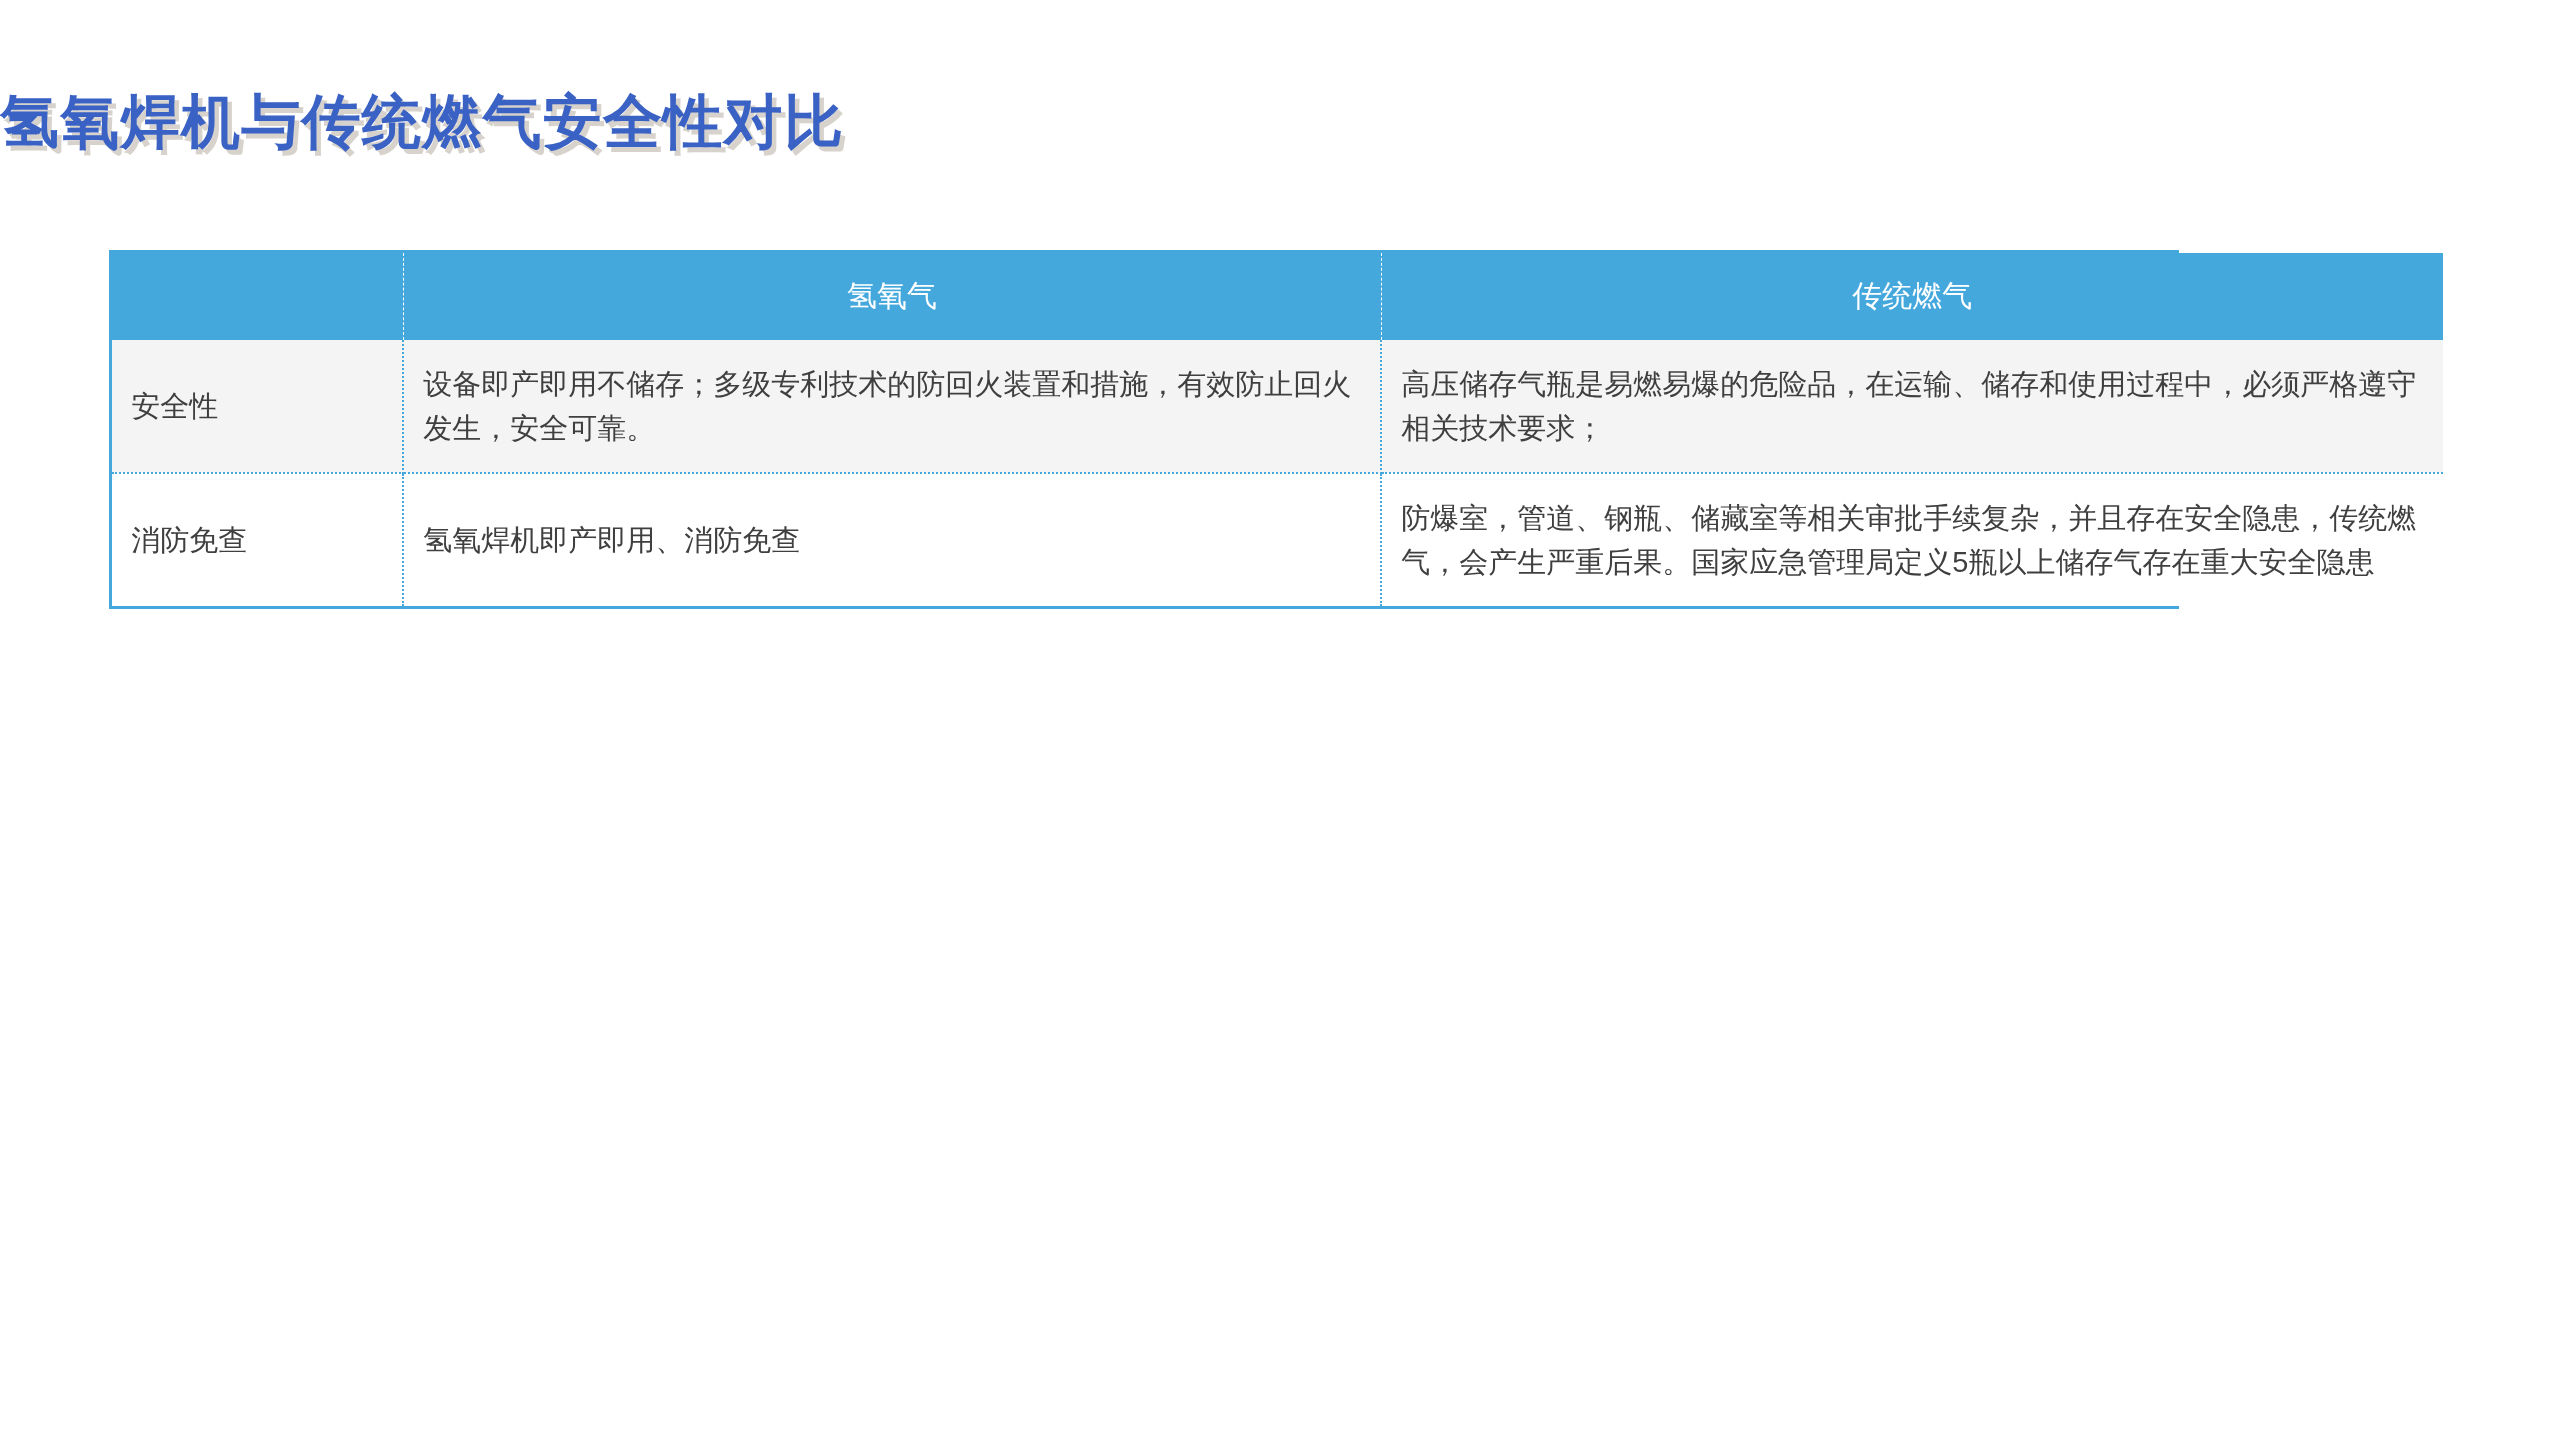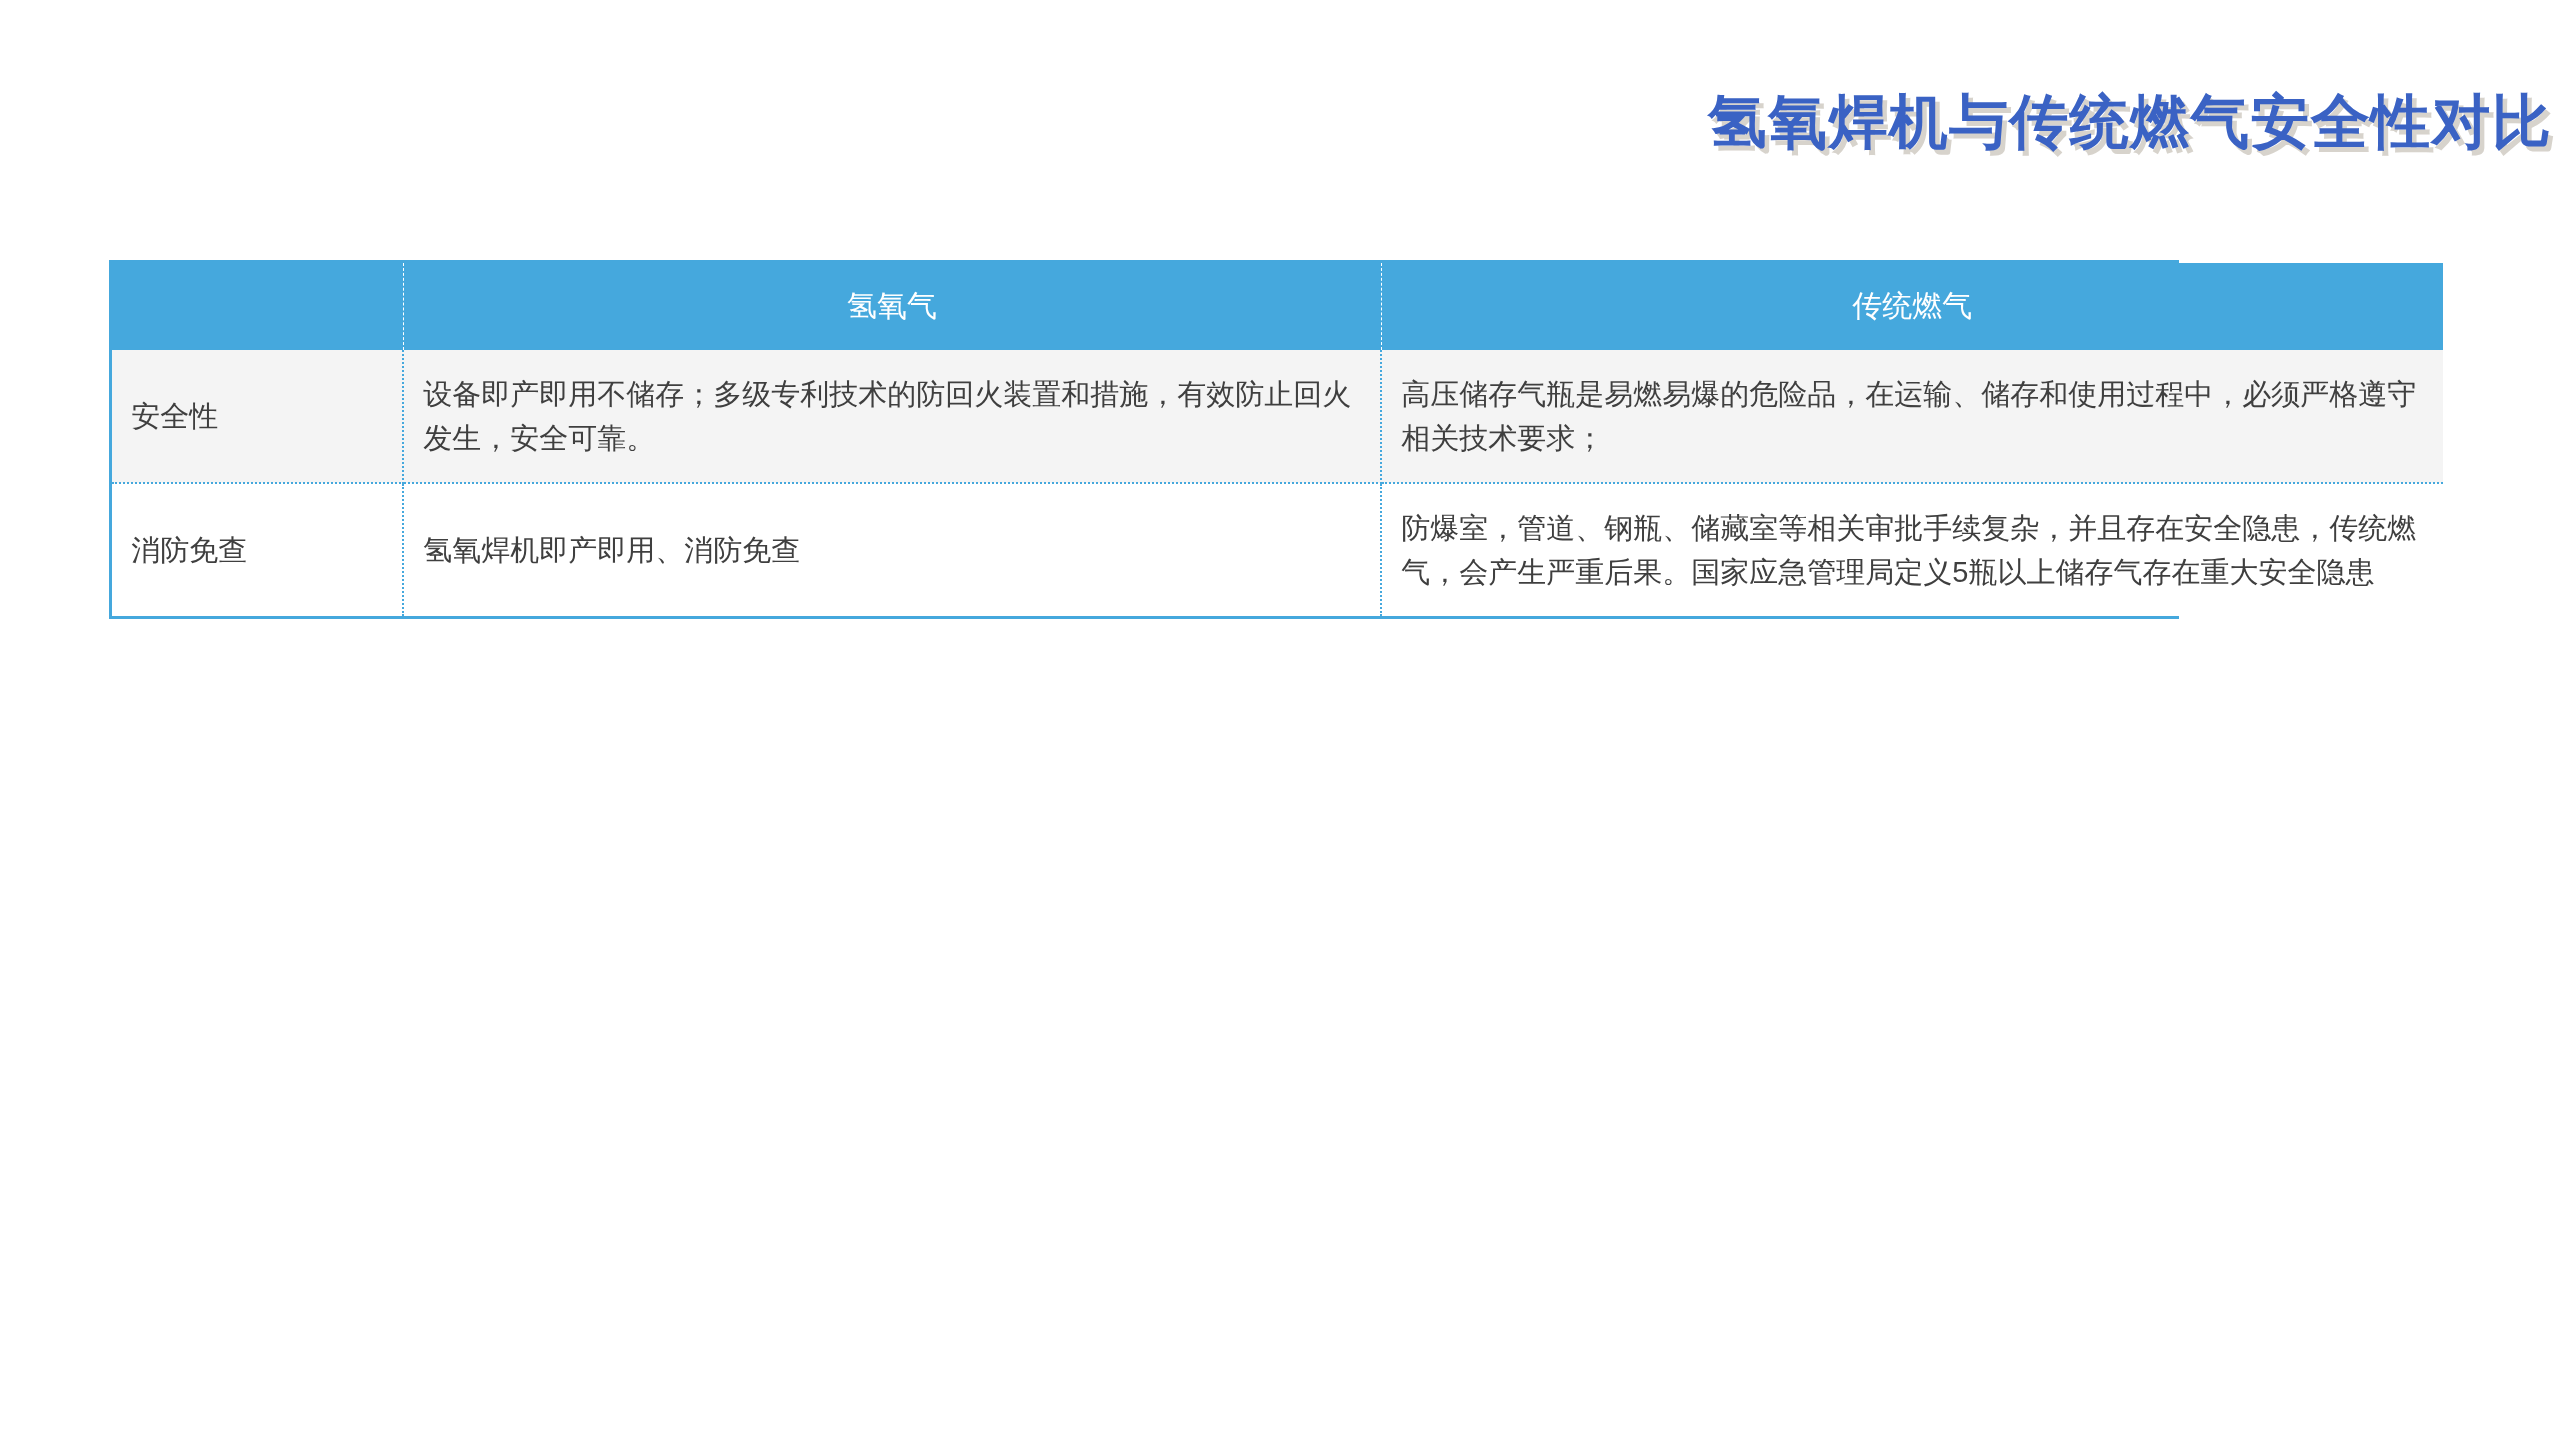--- a/index.html
+++ b/index.html
@@ -20,42 +20,41 @@
     inset: 0;
     background: #ffffff;
   }
 
   
   .title-wrap {
     position: absolute;
     top: 90px;
     left: 0;
     width: 2552px;
-    text-align: right;
+    text-align: left;
   }
   .title {
     display: inline-block;
     font-size: 59px;
     font-weight: bold;
     letter-spacing: 1.3px;
     color: #3a62c4;
     text-shadow: 4.5px 4.5px 0 rgba(150,140,120,0.38);
     line-height: 1.1;
   }
 
   
   .table-wrap {
     position: absolute;
     left: 109px;
     top: 250px;
     width: 2070px;
     border: 3.9px solid #45a8dd;
     border-collapse: collapse;
     box-sizing: border-box;
-    margin-top: 10px;
   }
   table.cmp {
     width: 100%;
     border-collapse: collapse;
     table-layout: fixed;
   }
   table.cmp col.c1 { width: 291px; }
   table.cmp col.c2 { width: 978px; }
   table.cmp col.c3 { width: 1062px; }
 

